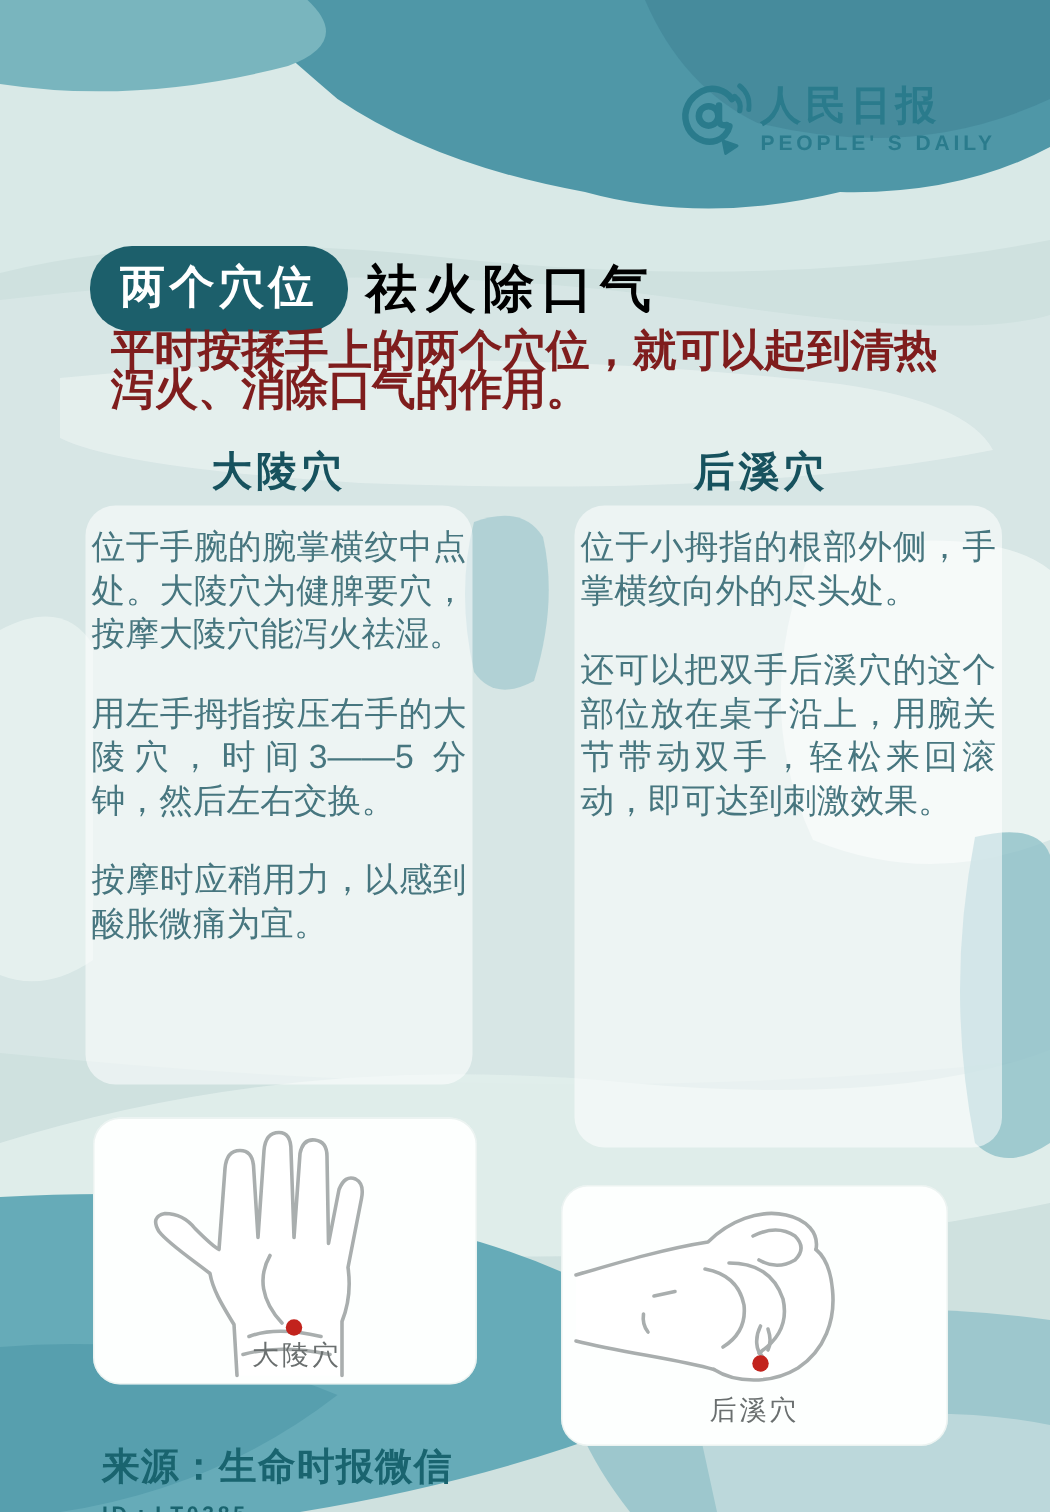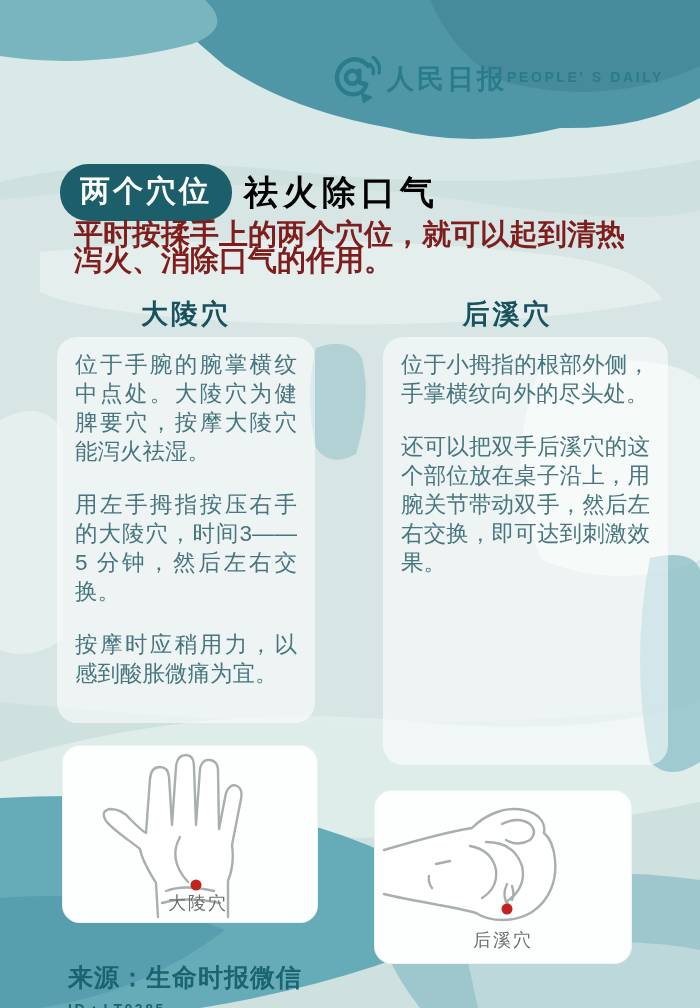--- a/index.html
+++ b/index.html
@@ -3,40 +3,40 @@
 <meta charset="utf-8">
 <style>
   html,body{margin:0;padding:0;}
   body{font-family:"Liberation Sans","DejaVu Sans",sans-serif;}
   .poster{position:relative;width:700px;height:1008px;overflow:hidden;background:#cfe1df;}
   .bg{position:absolute;inset:0;width:700px;height:1008px;display:block;}
 
   
   .logo{position:absolute;top:52px;right:36px;display:flex;align-items:center;gap:6px;color:#2a7b8c;}
   .logo svg{display:block;}
-  .logo-text{display:flex;flex-direction:row;line-height:1;}
+  .logo-text{display:flex;flex-direction:column;line-height:1;}
   .logo-name{font-size:27px;font-weight:bold;letter-spacing:3px;}
   .logo-sub{font-size:14px;font-weight:bold;letter-spacing:2.6px;margin-top:4px;}
 
   
   .title-row{position:absolute;left:60px;top:164px;display:flex;align-items:center;gap:12px;}
   .badge{background:#1c5f6b;color:#ffffff;font-weight:bold;font-size:30px;letter-spacing:3px;
          padding:7px 20px 9px;border-radius:28px;}
   .main-title{color:#000000;font-weight:bold;font-size:34px;letter-spacing:5px;}
 
   .subtitle{position:absolute;left:74px;top:221px;width:572px;color:#7f1d1d;font-weight:bold;
             font-size:29px;line-height:26px;}
 
   .col-heading{position:absolute;top:296px;text-align:center;color:#17525e;font-weight:bold;
                font-size:27px;letter-spacing:3px;}
   .col-heading.left{left:57px;width:258px;}
   .col-heading.right{left:365px;width:285px;}
 
   .panel{position:absolute;background:rgba(255,255,255,0.55);border-radius:20px;
-         box-sizing:border-box;padding:13px 18px;color:#47767f;font-size:22.5px;
+         box-sizing:border-box;padding:13px 4px;color:#47767f;font-size:22.5px;
          line-height:29px;text-align:justify;overflow:hidden;}
   .panel p{margin:0;}
   .panel p + p{margin-top:24px;}
   .panel.left{left:57px;top:337px;width:258px;height:386px;}
   .panel.right{left:383px;top:337px;width:285px;height:428px;}
 
   .card{position:absolute;background:#fdfffe;border-radius:18px;box-shadow:0 0 0 1px rgba(210,225,223,.4) inset;}
   .card.left{left:62px;top:745px;width:256px;height:178px;}
   .card.right{left:374px;top:790px;width:258px;height:174px;}
   .card svg{position:absolute;inset:0;}
@@ -100,21 +100,21 @@
   <div class="col-heading right">后溪穴</div>
 
   <div class="panel left">
     <p>位于手腕的腕掌横纹中点处。大陵穴为健脾要穴，按摩大陵穴能泻火祛湿。</p>
     <p>用左手拇指按压右手的大陵穴，时间3——5 分钟，然后左右交换。</p>
     <p>按摩时应稍用力，以感到酸胀微痛为宜。</p>
   </div>
 
   <div class="panel right">
     <p>位于小拇指的根部外侧，手掌横纹向外的尽头处。</p>
-    <p>还可以把双手后溪穴的这个部位放在桌子沿上，用腕关节带动双手，然后左右交换，即可达到刺激效果。</p>
+    <p>还可以把双手后溪穴的这个部位放在桌子沿上，用腕关节带动双手，轻松来回滚动，即可达到刺激效果。</p>
   </div>
 
   <div class="card left">
     <svg viewBox="0 0 256 178" fill="none" stroke="#a9aeae" stroke-width="2.4" stroke-linecap="round" stroke-linejoin="round">
       <path fill="#ffffff" d="M96,172 L94,138 C88,128 80,116 78,104 C68,96 50,84 44,76 Q38,66 48,64 Q60,64 68,74 C74,80 80,86 84,88
         L88,34 Q89,22 98,22 Q106,22 107,32 L110,80
         L114,22 Q115,10 124,10 Q132,10 132,22 L134,80
         L138,24 Q140,14 148,15 Q156,16 156,26 L157,84
         L164,48 Q168,38 175,41 Q181,44 179,54 L170,100
         C172,114 170,126 166,136 L166,172"></path>

